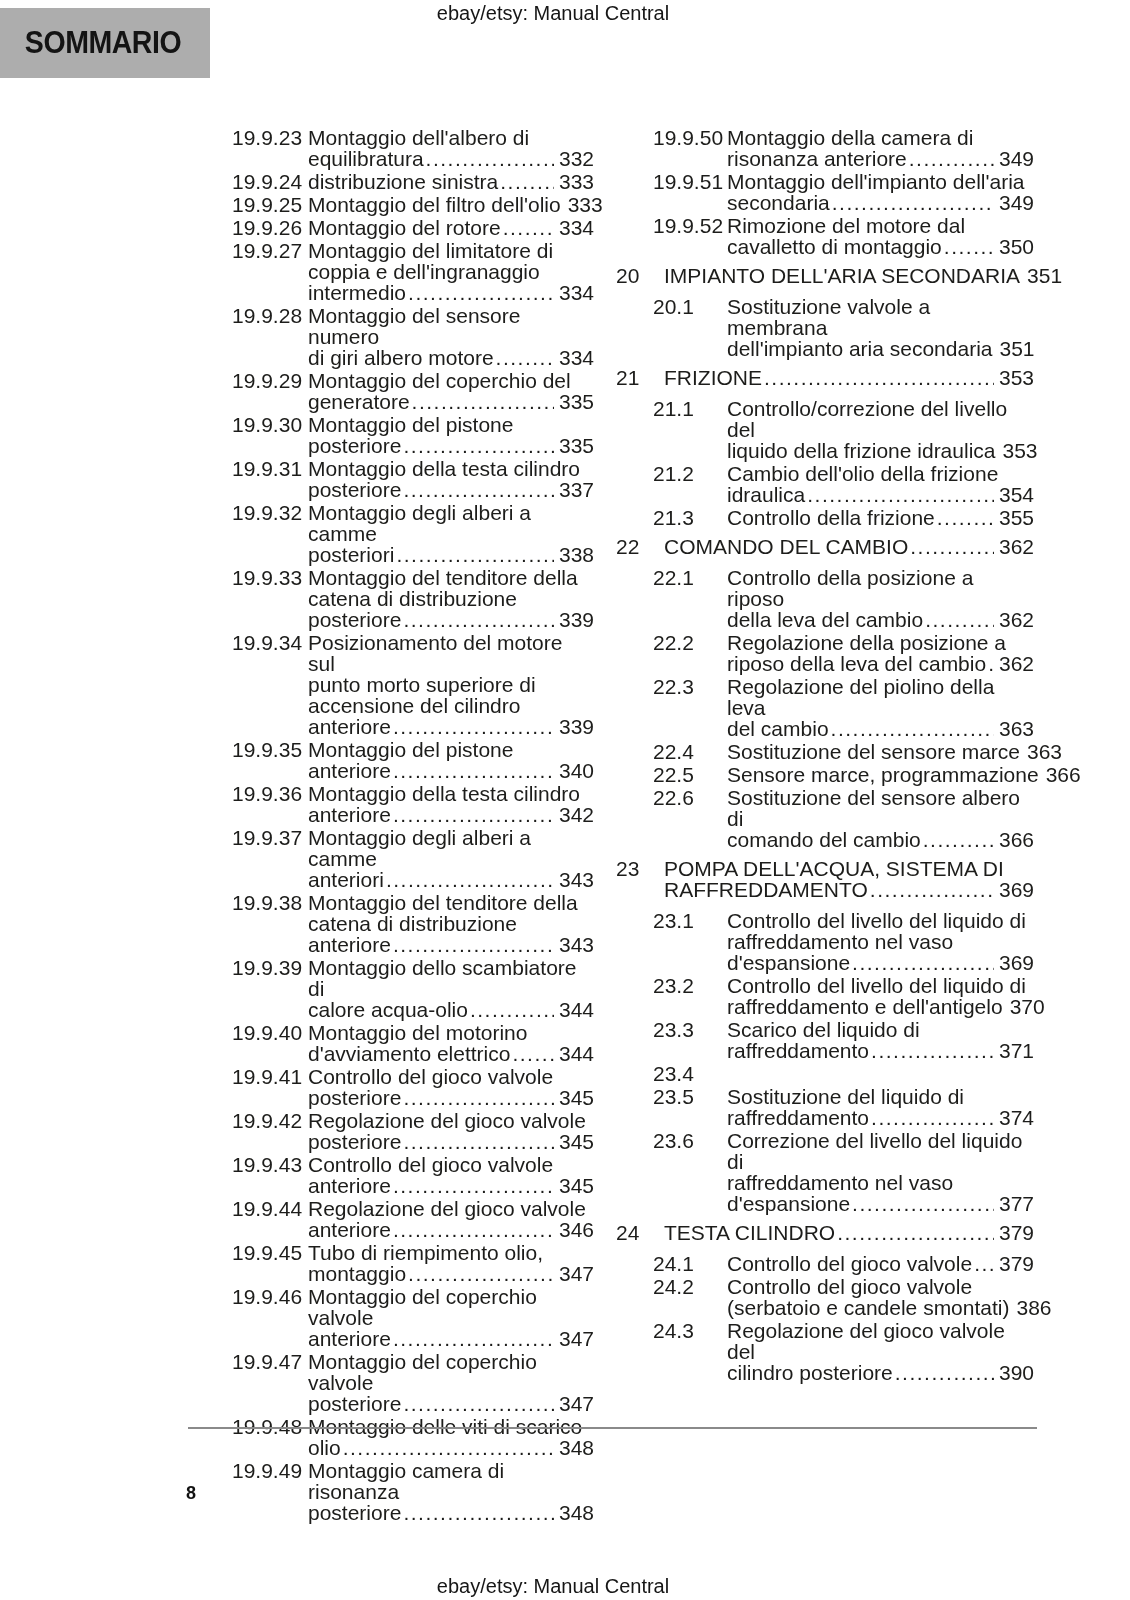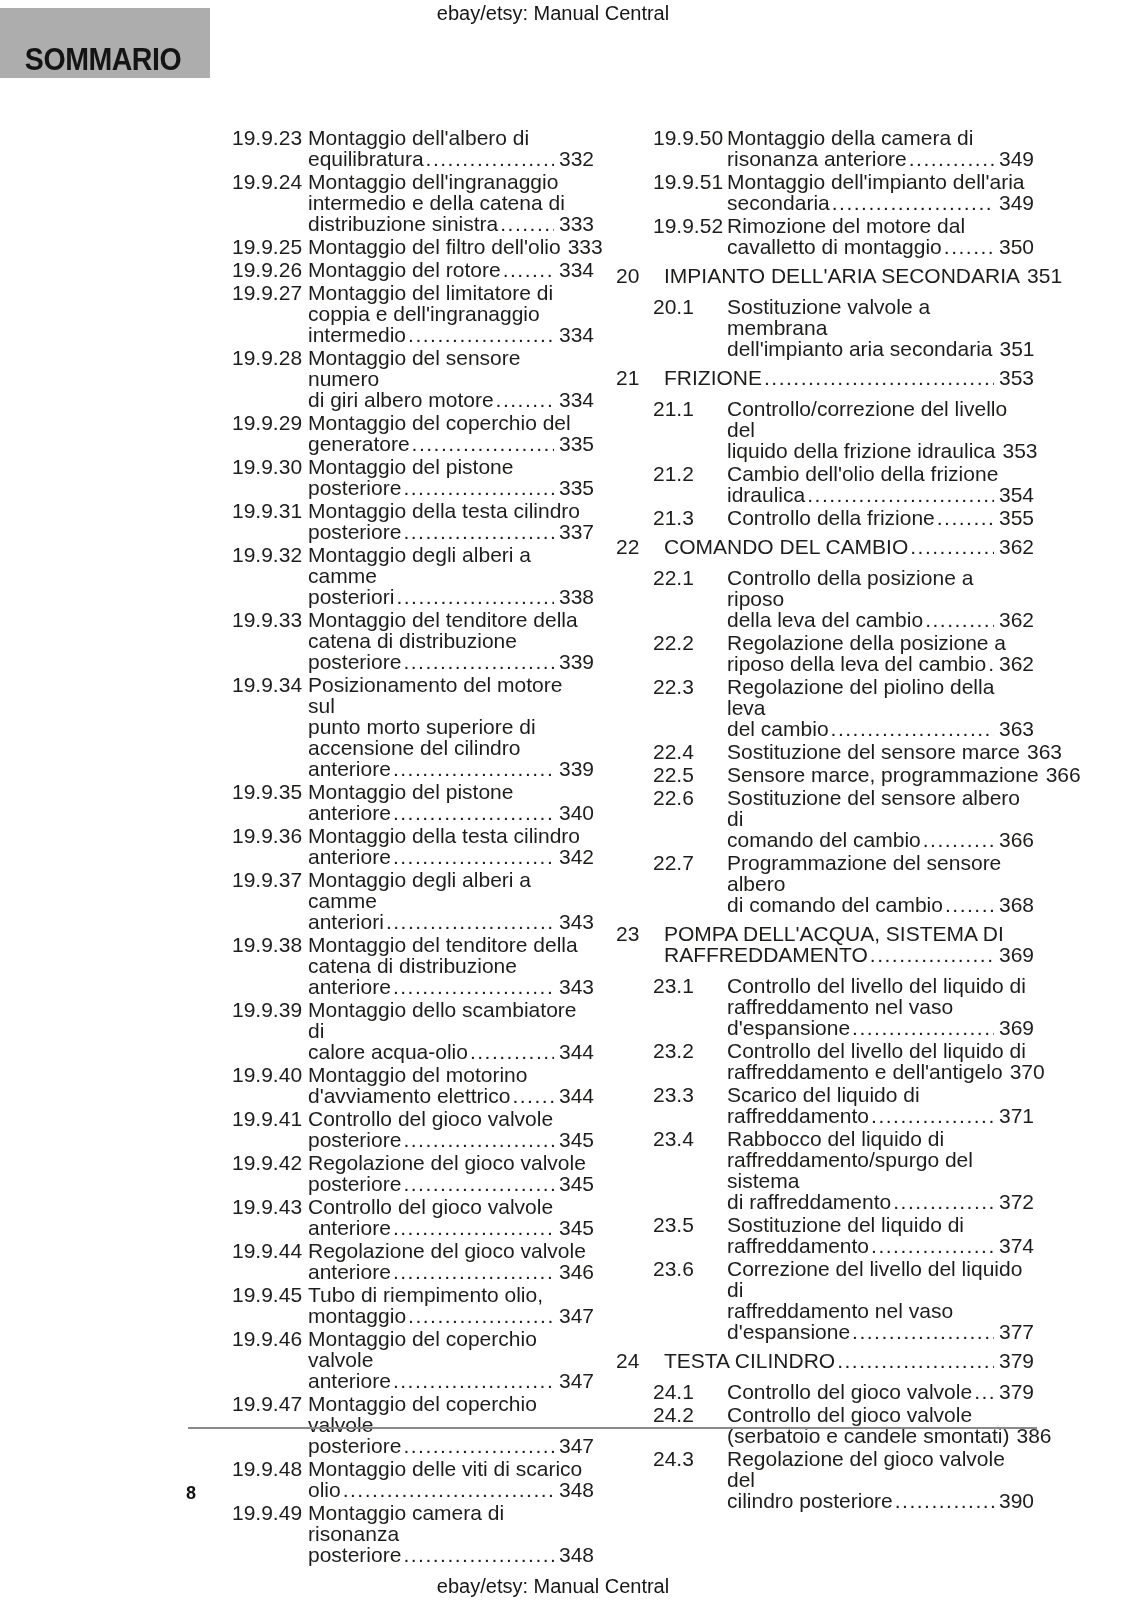--- a/index.html
+++ b/index.html
@@ -13,21 +13,21 @@
     font-family:"Liberation Sans",sans-serif;color:var(--ink);
     overflow:hidden;
   }
   
   .doc-title{
     position:absolute;top:2px;left:0;width:1106px;text-align:center;
     font-size:20px;color:#161616;
   }
   .section-box{
     position:absolute;top:8px;left:0;width:210px;height:70px;
-    background:var(--box-bg);display:flex;align-items:flex-end;
+    background:var(--box-bg);display:flex;align-items:center;
   }
   .section-box .label{
     font-size:31px;font-weight:bold;letter-spacing:-0.5px;color:#141414;
     padding-left:27px;transform:scaleX(0.92);transform-origin:left center;
   }
   
   .toc-col{
     position:absolute;top:127px;
     font-size:21px;line-height:21px;
   }
@@ -82,22 +82,20 @@
       <span class="last">
         <span class="t">equilibratura</span>
         <span class="dots"></span>
         <span class="page">332</span>
       </span>
     </span>
   </div>
     <div class="entry sub">
     <span class="num">19.9.24</span>
     <span class="body">
-      <span class="pre">Montaggio dell'ingranaggio
-intermedio e della catena di</span>
       <span class="last">
         <span class="t">distribuzione sinistra</span>
         <span class="dots"></span>
         <span class="page">333</span>
       </span>
     </span>
   </div>
     <div class="entry sub">
     <span class="num">19.9.25</span>
     <span class="body">
@@ -549,31 +547,20 @@
     <span class="num">22.6</span>
     <span class="body">
       <span class="pre">Sostituzione del sensore albero di</span>
       <span class="last">
         <span class="t">comando del cambio</span>
         <span class="dots"></span>
         <span class="page">366</span>
       </span>
     </span>
   </div>
-    <div class="entry sub">
-    <span class="num">22.7</span>
-    <span class="body">
-      <span class="pre">Programmazione del sensore albero</span>
-      <span class="last">
-        <span class="t">di comando del cambio</span>
-        <span class="dots"></span>
-        <span class="page">368</span>
-      </span>
-    </span>
-  </div>
     <div class="entry chapter">
     <span class="num">23</span>
     <span class="body">
       <span class="pre">POMPA DELL'ACQUA, SISTEMA DI</span>
       <span class="last">
         <span class="t">RAFFREDDAMENTO</span>
         <span class="dots"></span>
         <span class="page">369</span>
       </span>
     </span>
@@ -607,29 +594,20 @@
       <span class="pre">Scarico del liquido di</span>
       <span class="last">
         <span class="t">raffreddamento</span>
         <span class="dots"></span>
         <span class="page">371</span>
       </span>
     </span>
   </div>
     <div class="entry sub">
     <span class="num">23.4</span>
-    <span class="body">
-      <span class="pre">Rabbocco del liquido di
-raffreddamento/spurgo del sistema</span>
-      <span class="last">
-        <span class="t">di raffreddamento</span>
-        <span class="dots"></span>
-        <span class="page">372</span>
-      </span>
-    </span>
   </div>
     <div class="entry sub">
     <span class="num">23.5</span>
     <span class="body">
       <span class="pre">Sostituzione del liquido di</span>
       <span class="last">
         <span class="t">raffreddamento</span>
         <span class="dots"></span>
         <span class="page">374</span>
       </span>

